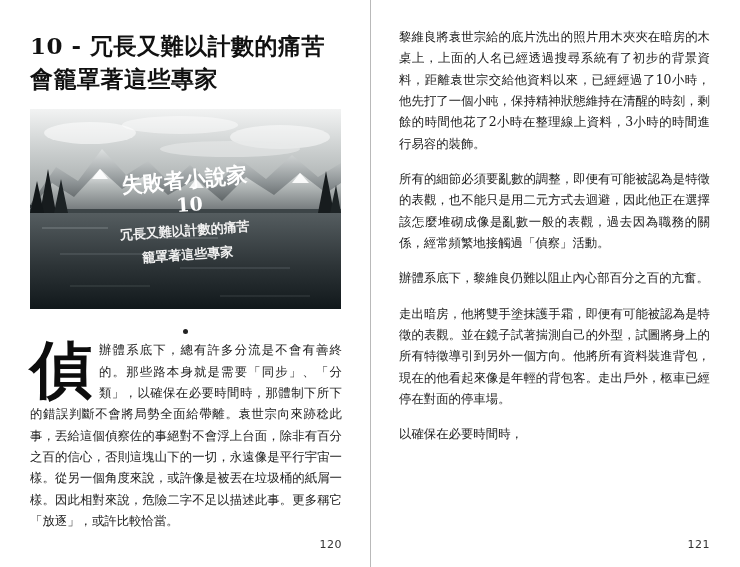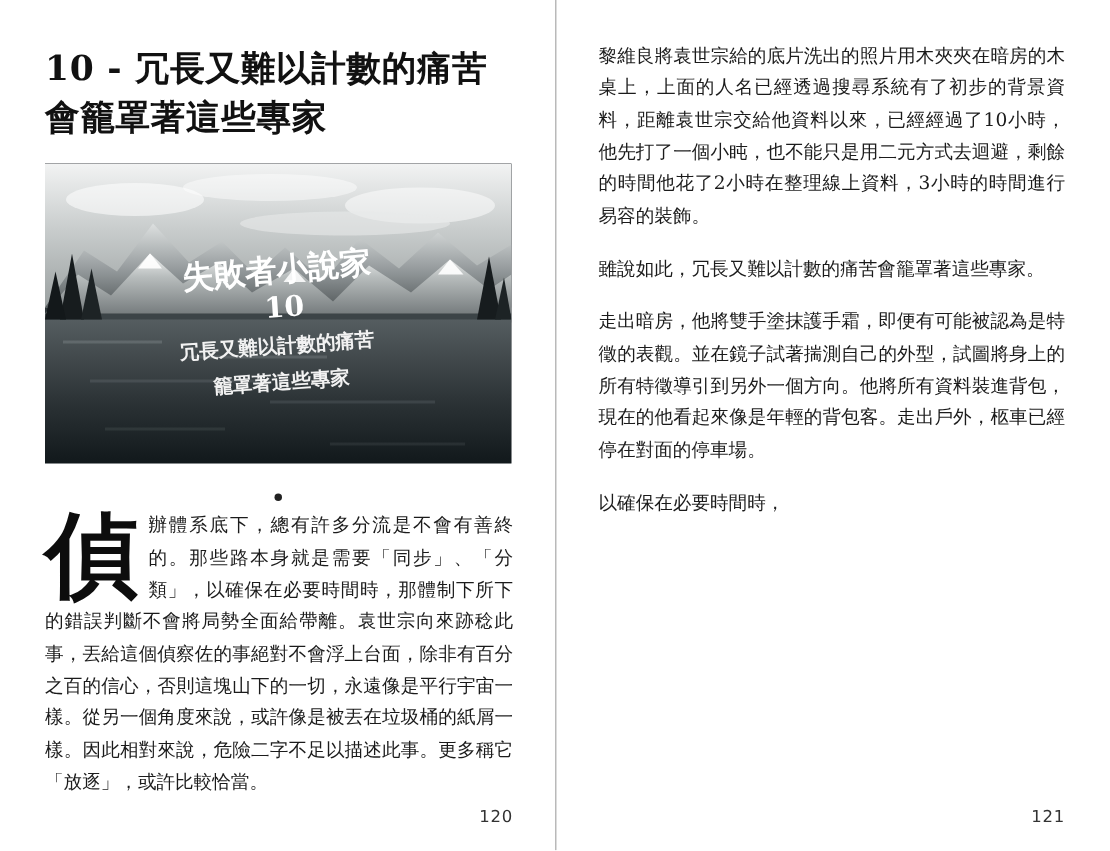--- a/index.html
+++ b/index.html
@@ -201,22 +201,23 @@
         <p class="dropcap-para">
           <span class="dropcap">偵</span><span>辦體系底下，總有許多分流是不會有善終的。那些路本身就是需要「同步」、「分類」，以確保在必要時間時，那體制下所下的錯誤判斷不會將局勢全面給帶離。袁世宗向來跡稔此事，丟給這個偵察佐的事絕對不會浮上台面，除非有百分之百的信心，否則這塊山下的一切，永遠像是平行宇宙一樣。從另一個角度來說，或許像是被丟在垃圾桶的紙屑一樣。因此相對來說，危險二字不足以描述此事。更多稱它「放逐」，或許比較恰當。</span>
         </p>
       </div>
 
       <div class="folio folio-left">120</div>
     </div>
 
     <div class="leaf leaf-right">
       <div class="body-col right-col">
-        <p>黎維良將袁世宗給的底片洗出的照片用木夾夾在暗房的木桌上，上面的人名已經透過搜尋系統有了初步的背景資料，距離袁世宗交給他資料以來，已經經過了10小時，他先打了一個小盹，也不能只是用二元方式去迴避，剩餘的時間他花了2小時在整理線上資料，3小時的時間進行易容的裝飾。</p>
-        <p>雖說如此，冗長又難以計數的痛苦會籠罩著這些專家。</p>
+        <p>黎維良將袁世宗給的底片洗出的照片用木夾夾在暗房的木桌上，上面的人名已經透過搜尋系統有了初步的背景資料，距離袁世宗交給他資料以來，已經經過了10小時，他先打了一個小盹，保持精神狀態維持在清醒的時刻，剩餘的時間他花了2小時在整理線上資料，3小時的時間進行易容的裝飾。</p>
+        <p>所有的細節必須要亂數的調整，即便有可能被認為是特徵的表觀，也不能只是用二元方式去迴避，因此他正在選擇該怎麼堆砌成像是亂數一般的表觀，過去因為職務的關係，經常頻繁地接觸過「偵察」活動。</p>
+        <p>辦體系底下，黎維良仍難以阻止內心部百分之百的亢奮。</p>
         <p>走出暗房，他將雙手塗抹護手霜，即便有可能被認為是特徵的表觀。並在鏡子試著揣測自己的外型，試圖將身上的所有特徵導引到另外一個方向。他將所有資料裝進背包，現在的他看起來像是年輕的背包客。走出戶外，柩車已經停在對面的停車場。</p>
 
         <div class="tight">
           <p>以確保在必要時間時，</p>
 
         </div>
       </div>
 
       <div class="folio folio-right">121</div>
     </div>

